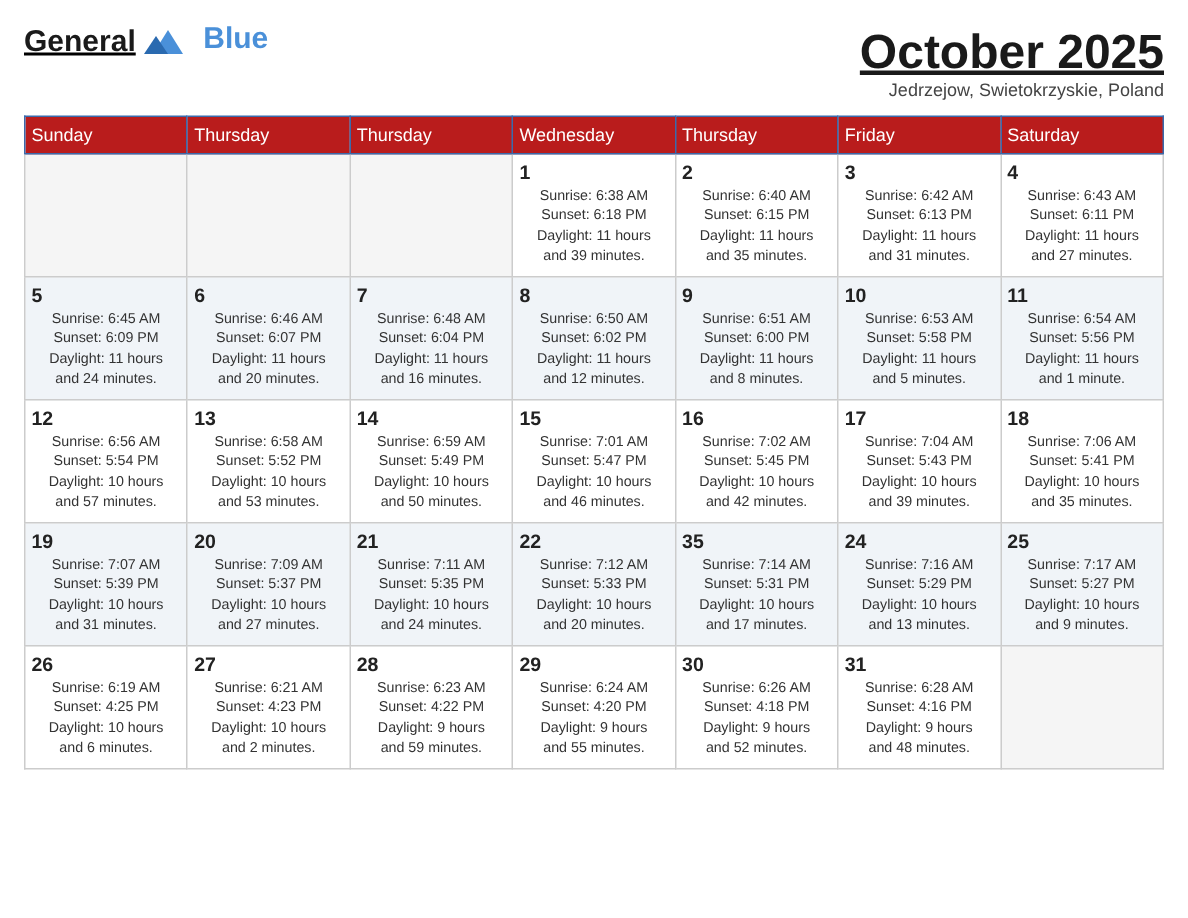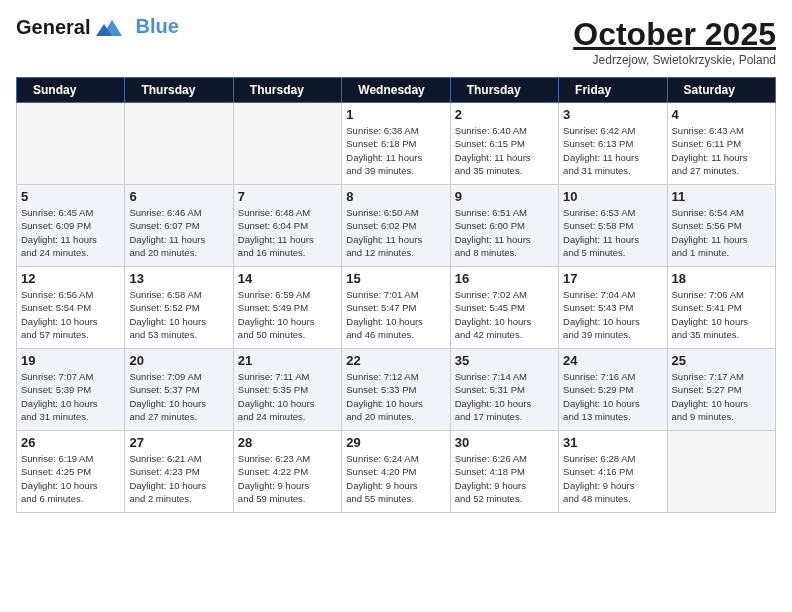--- a/index.html
+++ b/index.html
@@ -41,25 +41,25 @@
     }
     .subtitle {
       font-size: 12px;
       color: #444;
     }
     .calendar {
       width: 100%;
       border-collapse: collapse;
     }
     .calendar th {
-      background: #0f172a;
+      background: #b91c1c;
       color: #fff;
       font-size: 12px;
-      font-weight: bold;
-      padding: 5px 16px;
+      font-weight: normal;
+      padding: 5px 4px;
       text-align: left;
       border: 1px solid #3a6aab;
     }
     .calendar td {
       border: 1px solid #ccc;
       vertical-align: top;
       padding: 4px 4px 4px 4px;
       width: 108px;
       background: #fff;
       height: 82px;
@@ -71,32 +71,33 @@
       font-size: 13px;
       font-weight: bold;
       color: #222;
       display: block;
       margin-bottom: 2px;
     }
     .day-info {
       font-size: 9.5px;
       color: #333;
       line-height: 1.4;
+      text-align: center;
     }
     .row-shaded td {
       background: #f0f4f8;
     }
   </style>
 </head>
 <body>
 
 <div class="page">
   <div class="header">
     <div class="logo">
-      <div style="display:flex;align-items:flex-start;">
+      <div style="display:flex;align-items:flex-end;text-decoration:underline;">
         <span style="font-size:20px;font-weight:bold;color:#1a1a1a;">General</span>
         <svg class="logo-icon" viewBox="0 0 30 24" xmlns="http://www.w3.org/2000/svg">
           <polygon points="8,20 18,4 28,20" fill="#4a90d9"></polygon>
           <polygon points="2,20 10,8 18,20" fill="#2a6ab0"></polygon>
         </svg>
       </div>
       <div style="font-size:20px;font-weight:bold;color:#4a90d9;margin-top:-4px;margin-left:11px;">Blue</div>
     </div>
     <div class="title-block">
       <div class="month-title">October 2025</div>

